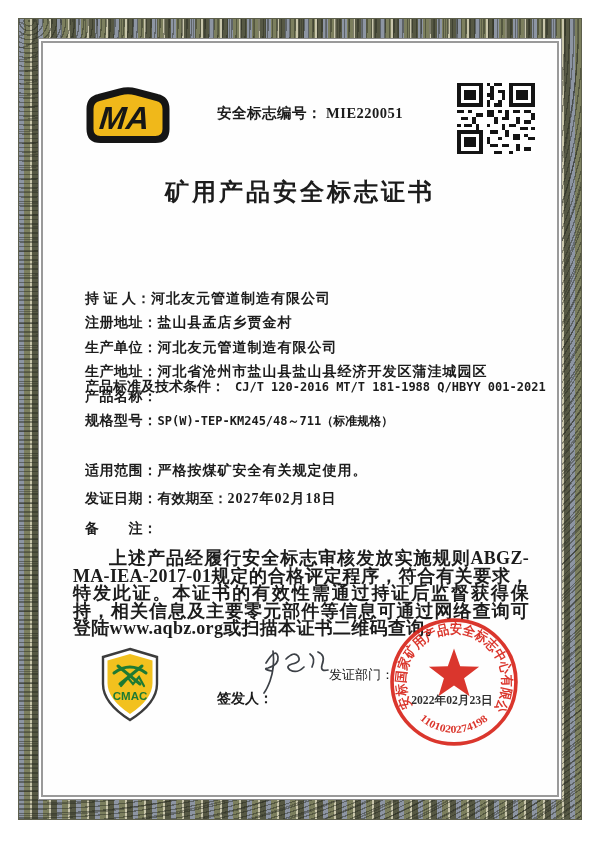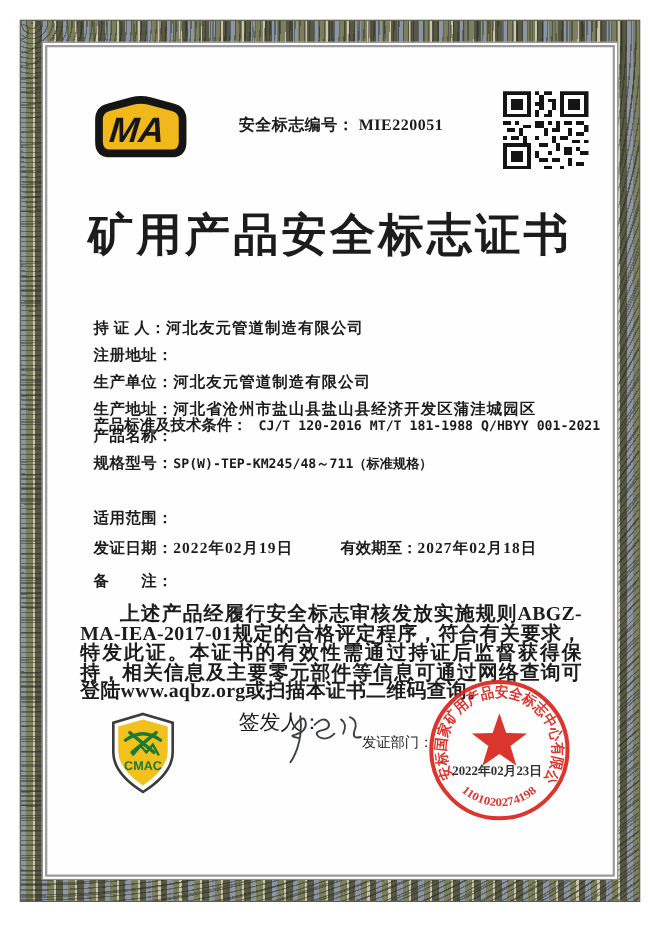--- a/index.html
+++ b/index.html
@@ -24,42 +24,42 @@
     border:1px solid #8d8d8d;
     box-shadow: inset 0 0 0 2px #ffffff, inset 0 0 0 4px #9a9a9a;
   }
   
   .ma-logo{position:absolute;left:79px;top:86px;}
   .cert-no{position:absolute;left:190px;top:104px;width:240px;text-align:center;
     font-size:14.5px;font-weight:600;letter-spacing:.5px;}
   .qr{position:absolute;left:457px;top:83px;}
   
   .title{position:absolute;left:0;top:176px;width:100%;text-align:center;
-    font-size:41px;font-weight:900;letter-spacing:3px;margin-top:10px;}
+    font-size:24px;font-weight:900;letter-spacing:3px;}
   
   .rows{position:absolute;left:85px;top:0;width:460px;}
   .row{position:absolute;left:0;width:100%;display:flex;align-items:baseline;
     font-size:14px;white-space:nowrap;}
   .row .lbl{flex:0 0 65px;font-weight:600;letter-spacing:.5px;margin-top:44px;}
   .row .lbl-wide{flex:0 0 auto;margin-right:10px;font-weight:600;}
   .row .val{font-weight:700;letter-spacing:1px;}
   .row .val-mono{font-family:"DejaVu Sans Mono","Liberation Mono",monospace;
     font-weight:700;letter-spacing:0;font-size:12px;}
   .r1{top:246px}.r2{top:270px}.r3{top:295px}.r4{top:319px}
   .r5{top:344px}.r6{top:368px}.r7{top:378px}.r8{top:418px}
   .r-dates{top:446px}.r-remark{top:476px}
   .r-dates .val{flex:0 0 152px;}
   .r-dates .lbl2{flex:0 0 68px;font-weight:600;}
   
   .statement{position:absolute;left:73px;top:550px;width:456px;
     font-size:18px;font-weight:700;line-height:17.5px;text-indent:2em;
     text-align:justify;letter-spacing:.3px;}
   
   .cmac{position:absolute;left:97px;top:646px;}
-  .signer-label{position:absolute;left:217px;top:644px;font-size:19px;font-weight:400;}
+  .signer-label{position:absolute;left:217px;top:690px;font-size:14px;font-weight:700;}
   .signature{position:absolute;left:252px;top:641px;}
   .dept-label{position:absolute;left:329px;top:666px;font-size:13px;font-weight:400;}
   .seal{position:absolute;left:388px;top:616px;opacity:.92;}
   .seal text{font-family:"Liberation Serif","DejaVu Serif",serif;}
 </style>
 </head>
 <body>
 
 <div class="border-frame">
   <div class="cert-body"></div>
@@ -142,20 +142,21 @@
 
 <div class="title">矿用产品安全标志证书</div>
 
 <div class="rows">
   <div class="row r1">
     <span class="lbl">持 证 人：</span>
     <span class="val">河北友元管道制造有限公司</span>
   </div>
   <div class="row r2">
     <span class="lbl">注册地址：</span>
+    <span class="val">盐山县孟店乡贾金村</span>
   </div>
   <div class="row r3">
     <span class="lbl">生产单位：</span>
     <span class="val">河北友元管道制造有限公司</span>
   </div>
   <div class="row r4">
     <span class="lbl">生产地址：</span>
     <span class="val">河北省沧州市盐山县盐山县经济开发区蒲洼城园区</span>
   </div>
   <div class="row r5">
@@ -164,24 +165,24 @@
   <div class="row r6">
     <span class="lbl">规格型号：</span>
     <span class="val val-mono">SP(W)-TEP-KM245/48～711（标准规格）</span>
   </div>
   <div class="row r7">
     <span class="lbl-wide">产品标准及技术条件：</span>
     <span class="val val-mono">CJ/T 120-2016 MT/T 181-1988 Q/HBYY 001-2021</span>
   </div>
   <div class="row r8">
     <span class="lbl">适用范围：</span>
+    <span class="val">严格按煤矿安全有关规定使用。</span>
   </div>
   <div class="row r-dates">
     <span class="lbl">发证日期：</span>
-    <span class="val">2022年02月19日</span>
     <span class="lbl2">有效期至：</span>
     <span class="val">2027年02月18日</span>
   </div>
   <div class="row r-remark">
     <span class="lbl">备　　注：</span>
   </div>
 </div>
 
 <div class="statement">上述产品经履行安全标志审核发放实施规则ABGZ-MA-IEA-2017-01规定的合格评定程序，符合有关要求，特发此证。本证书的有效性需通过持证后监督获得保持，相关信息及主要零元部件等信息可通过网络查询可登陆www.aqbz.org或扫描本证书二维码查询。</div>
 

